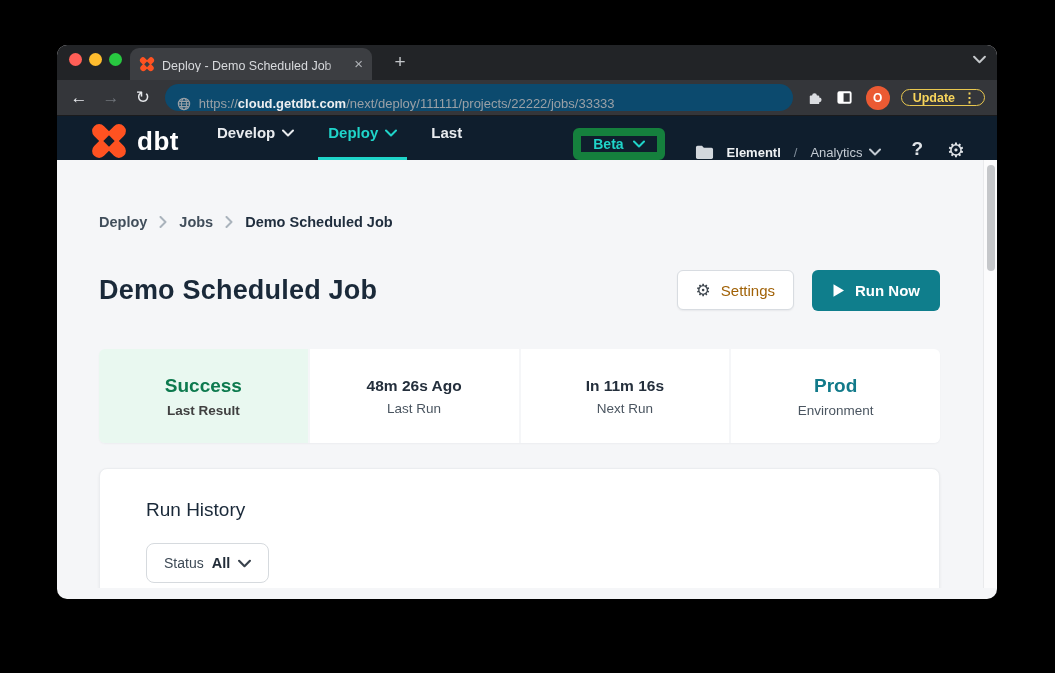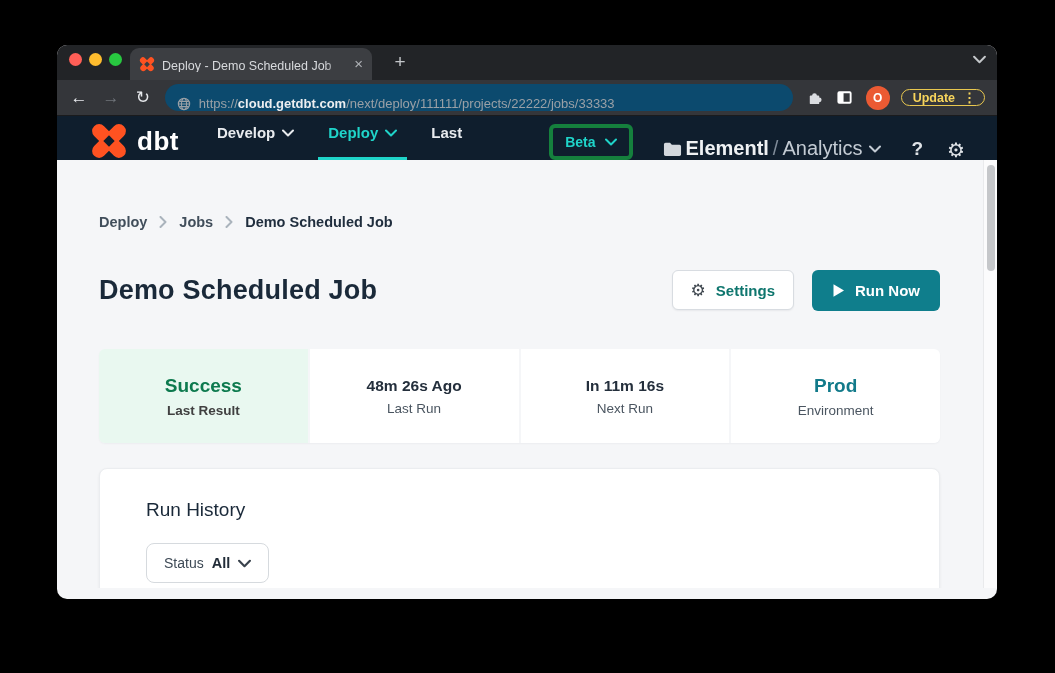--- a/index.html
+++ b/index.html
@@ -54,23 +54,23 @@
   .logo-mark .bar.a { transform:translate(-50%,-50%) rotate(45deg); }
   .logo-mark .bar.b { transform:translate(-50%,-50%) rotate(-45deg); }
   .logo-mark .hole { position:absolute; left:50%; top:50%; width:8px; height:8px;
     background:#0f1e2d; transform:translate(-50%,-50%) rotate(45deg); }
   .logo-text { color:#fff; font-size:26px; font-weight:700; letter-spacing:.5px; }
   .nav-item { position:relative; height:55px; display:flex; align-items:center; gap:7px;
     padding:0 10px; margin-right:14px; font-size:15px; font-weight:700; color:#e8ebee; }
   .nav-item.active { color:#1fd4c9; }
   .nav-item.active::after { content:""; position:absolute; left:0; right:0; bottom:0; height:3px; background:#1fd4c9; }
   .spacer { flex:1; }
-  .beta-pill { display:flex; align-items:center; gap:9px; border:4px solid #15803d; border-radius:6px;
-    color:#1fd4c9; font-size:14px; font-weight:700; padding:6px 12px; margin-right:30px; }
-  .account { display:flex; align-items:center; gap:4px; margin-right:30px; font-size:20px; }
+  .beta-pill { display:flex; align-items:center; gap:9px; border:8px solid #15803d; border-radius:6px;
+    color:#1fd4c9; font-size:14px; font-weight:700; padding:0 12px; margin-right:30px; }
+  .account { display:flex; align-items:center; gap:13px; margin-right:30px; font-size:13px; }
   .acct-name { color:#eef1f3; font-weight:700; }
   .acct-sep { color:#7f8c99; }
   .acct-proj { color:#c3cbd3; display:flex; align-items:center; gap:7px; }
   .help-glyph { color:#dfe3e7; font-size:19px; font-weight:700; margin-right:24px; }
   .gear-glyph { color:#dfe3e7; font-size:20px; line-height:1; }
 
   
   .content { position:relative; height:428px; background:#f5f6f8; overflow:hidden; }
   .scrollbar { position:absolute; right:0; top:0; bottom:0; width:14px; background:#fbfbfc;
     border-left:1px solid #e9eaec; }
@@ -82,21 +82,21 @@
   .crumb.current { color:#1f2d3d; }
   .crumb-sep { color:#aab3bc; display:flex; align-items:center; }
 
   .header-row { margin-top:40px; display:flex; align-items:center; justify-content:space-between; }
   h1.page-title { font-size:27px; font-weight:700; color:#1a2939; letter-spacing:.2px; }
   .actions { display:flex; gap:18px; }
   .btn { display:flex; align-items:center; gap:10px; height:40px; border-radius:6px; cursor:default; }
   .btn-settings { background:#fff; border:1px solid #d8dce1; padding:0 18px;
     box-shadow:0 1px 2px rgba(16,24,40,.06); }
   .btn-settings .g { color:#3f474f; font-size:17px; line-height:1; }
-  .btn-settings .lbl { font-size:15px; font-weight:700; color:#0f766e; }
+  .btn-settings .lbl { font-size:15px; font-weight:400; color:#a16207; }
   .btn-run { background:#0f7e8c; padding:12px 20px; height:41px; }
   .btn-run .lbl { font-size:15px; font-weight:700; color:#fff; }
 
   .status-row { margin-top:38px; display:flex; gap:2px; height:94px; border-radius:6px; overflow:hidden;
     box-shadow:0 1px 2px rgba(16,24,40,.04); }
   .status-cell { flex:1; background:#fff; display:flex; flex-direction:column;
     align-items:center; justify-content:center; gap:6px; }
   .status-cell.success { background:#e9f8f0; }
   .status-value { font-size:15.5px; font-weight:700; color:#242f3c; }
   .status-cell.success .status-value { font-size:19px; color:#0d7a4e; }

